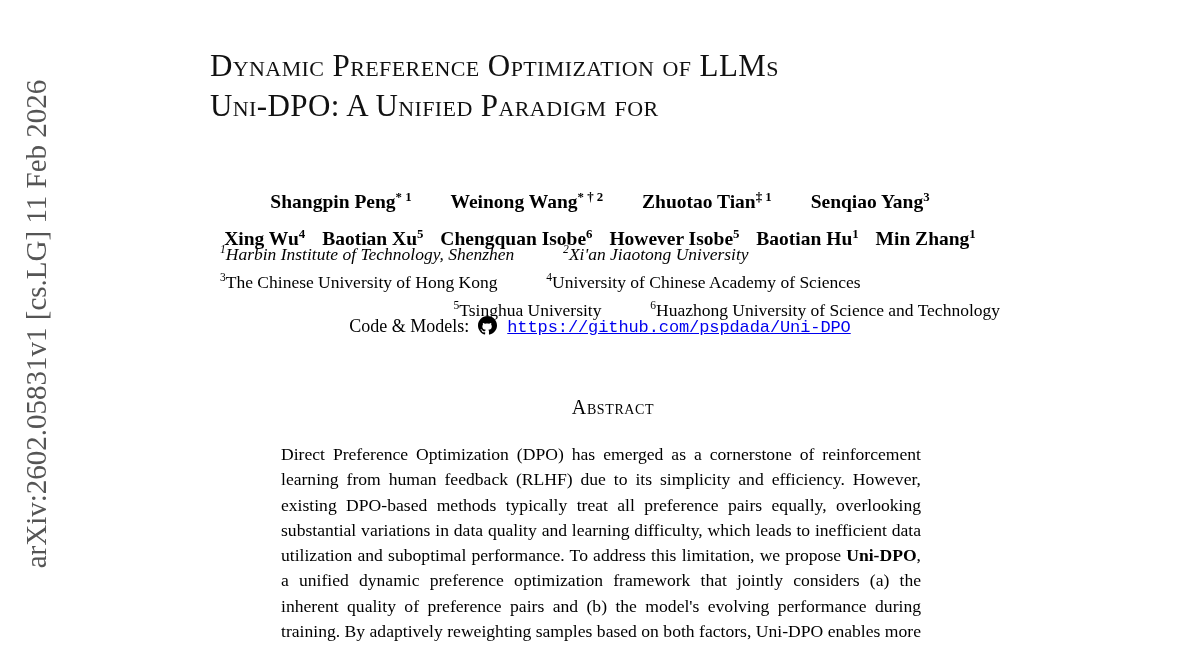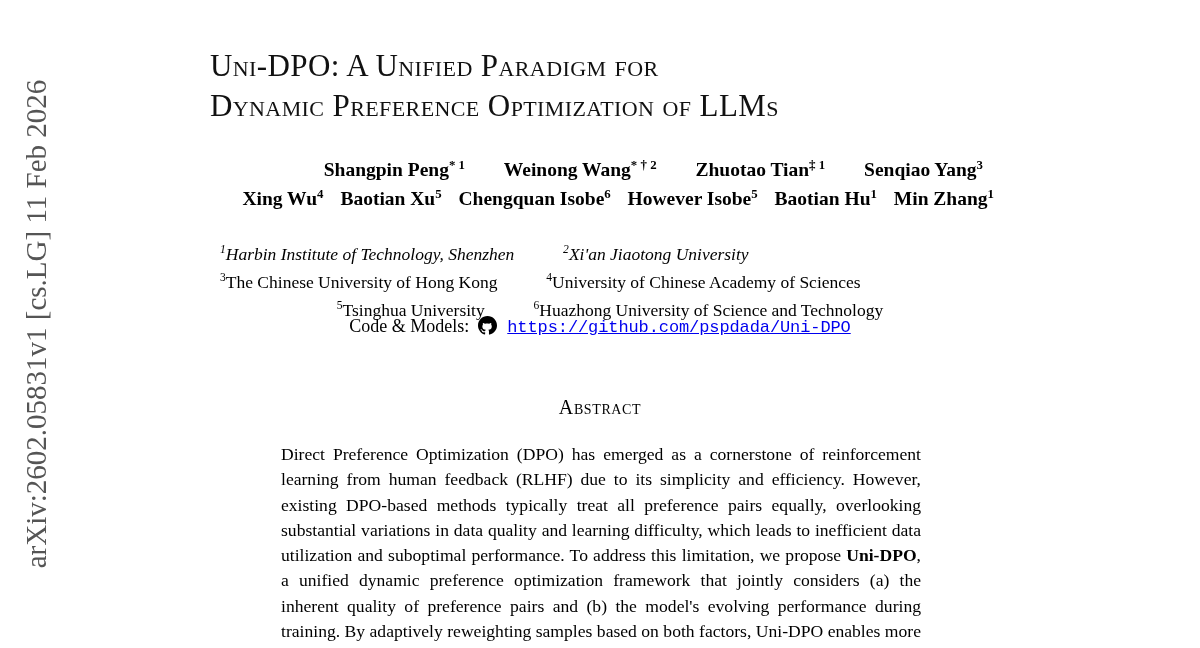--- a/index.html
+++ b/index.html
@@ -33,26 +33,26 @@
     line-height: 40px;
     font-variant: small-caps;
     letter-spacing: 0.4px;
     color: #111;
   }
   .title .line { display: block; }
 
   .authors {
     position: absolute;
     left: 200px;
-    top: 152px;
+    top: 180px;
     width: 800px;
-    text-align: right;
+    text-align: center;
     font-size: 19.5px;
     font-weight: bold;
-    line-height: 24px;
+    line-height: 32px;
   }
   .authors .row { display: block; white-space: nowrap; }
   .authors .row1 span.name { margin: 0 17px; }
   .authors .row2 span.name { margin: 0 6px; }
   sup { font-size: 0.66em; font-weight: bold; vertical-align: super; }
   .affil sup { font-weight: normal; }
 
   .affils {
     position: absolute;
     left: 200px;
@@ -60,21 +60,21 @@
     width: 800px;
     font-size: 17.5px;
     line-height: 23px;
   }
   .affils .arow { display: block; white-space: nowrap; }
   .affils .a-l { display: inline-block; }
   .affils .gap { display: inline-block; width: 40px; }
 
   .affil-row-1 { text-align: left; padding-left: 20px; font-style: italic; }
   .affil-row-2 { text-align: left; padding-left: 20px; }
-  .affil-row-3 { text-align: center; padding-left: 20px; font-family: Liberation Serif, serif; }
+  .affil-row-3 { text-align: right; padding-left: 20px; font-family: Liberation Serif, serif; }
 
   .code-line {
     position: absolute;
     left: 200px;
     top: 316px;
     width: 800px;
     text-align: center;
     font-size: 18px;
     white-space: nowrap;
   }
@@ -86,21 +86,21 @@
     margin: 0 6px 0 4px;
   }
   .code-line .url {
     font-family: "Liberation Mono", monospace;
     font-size: 17px;
     letter-spacing: -0.1px;
   }
 
   .abstract-head {
     position: absolute;
-    left: 200px;
+    left: 213px;
     top: 396px;
     width: 800px;
     text-align: center;
     font-size: 20px;
     font-variant: small-caps;
     letter-spacing: 0.6px;
   }
 
   .abstract-body {
     position: absolute;
@@ -119,22 +119,22 @@
 
 <div class="page">
 
   <div style="position:absolute; left:0px; top:0px; width:72px; height:648px; overflow:hidden;">
     <div style="position:absolute; left:-288px; top:288px; width:648px; height:72px; transform:rotate(-90deg); display:flex; align-items:center; justify-content:center;">
       <span style="font-size:29px; color:#555; font-family:'Liberation Serif', serif; white-space:nowrap;">arXiv:2602.05831v1  [cs.LG]  11 Feb 2026</span>
     </div>
   </div>
 
   <div class="title">
+    <span class="line">Dynamic Preference Optimization of LLMs</span>
     <span class="line">Uni-DPO: A Unified Paradigm for</span>
-    <span class="line">Dynamic Preference Optimization of LLMs</span>
   </div>
 
   <div class="authors">
     <span class="row row1">
       <span class="name"><span>Shangpin Peng</span><sup>* 1</sup></span>
       <span class="name"><span>Weinong Wang</span><sup>* † 2</sup></span>
       <span class="name"><span>Zhuotao Tian</span><sup>‡ 1</sup></span>
       <span class="name"><span>Senqiao Yang</span><sup>3</sup></span>
     </span>
     <span class="row row2">

